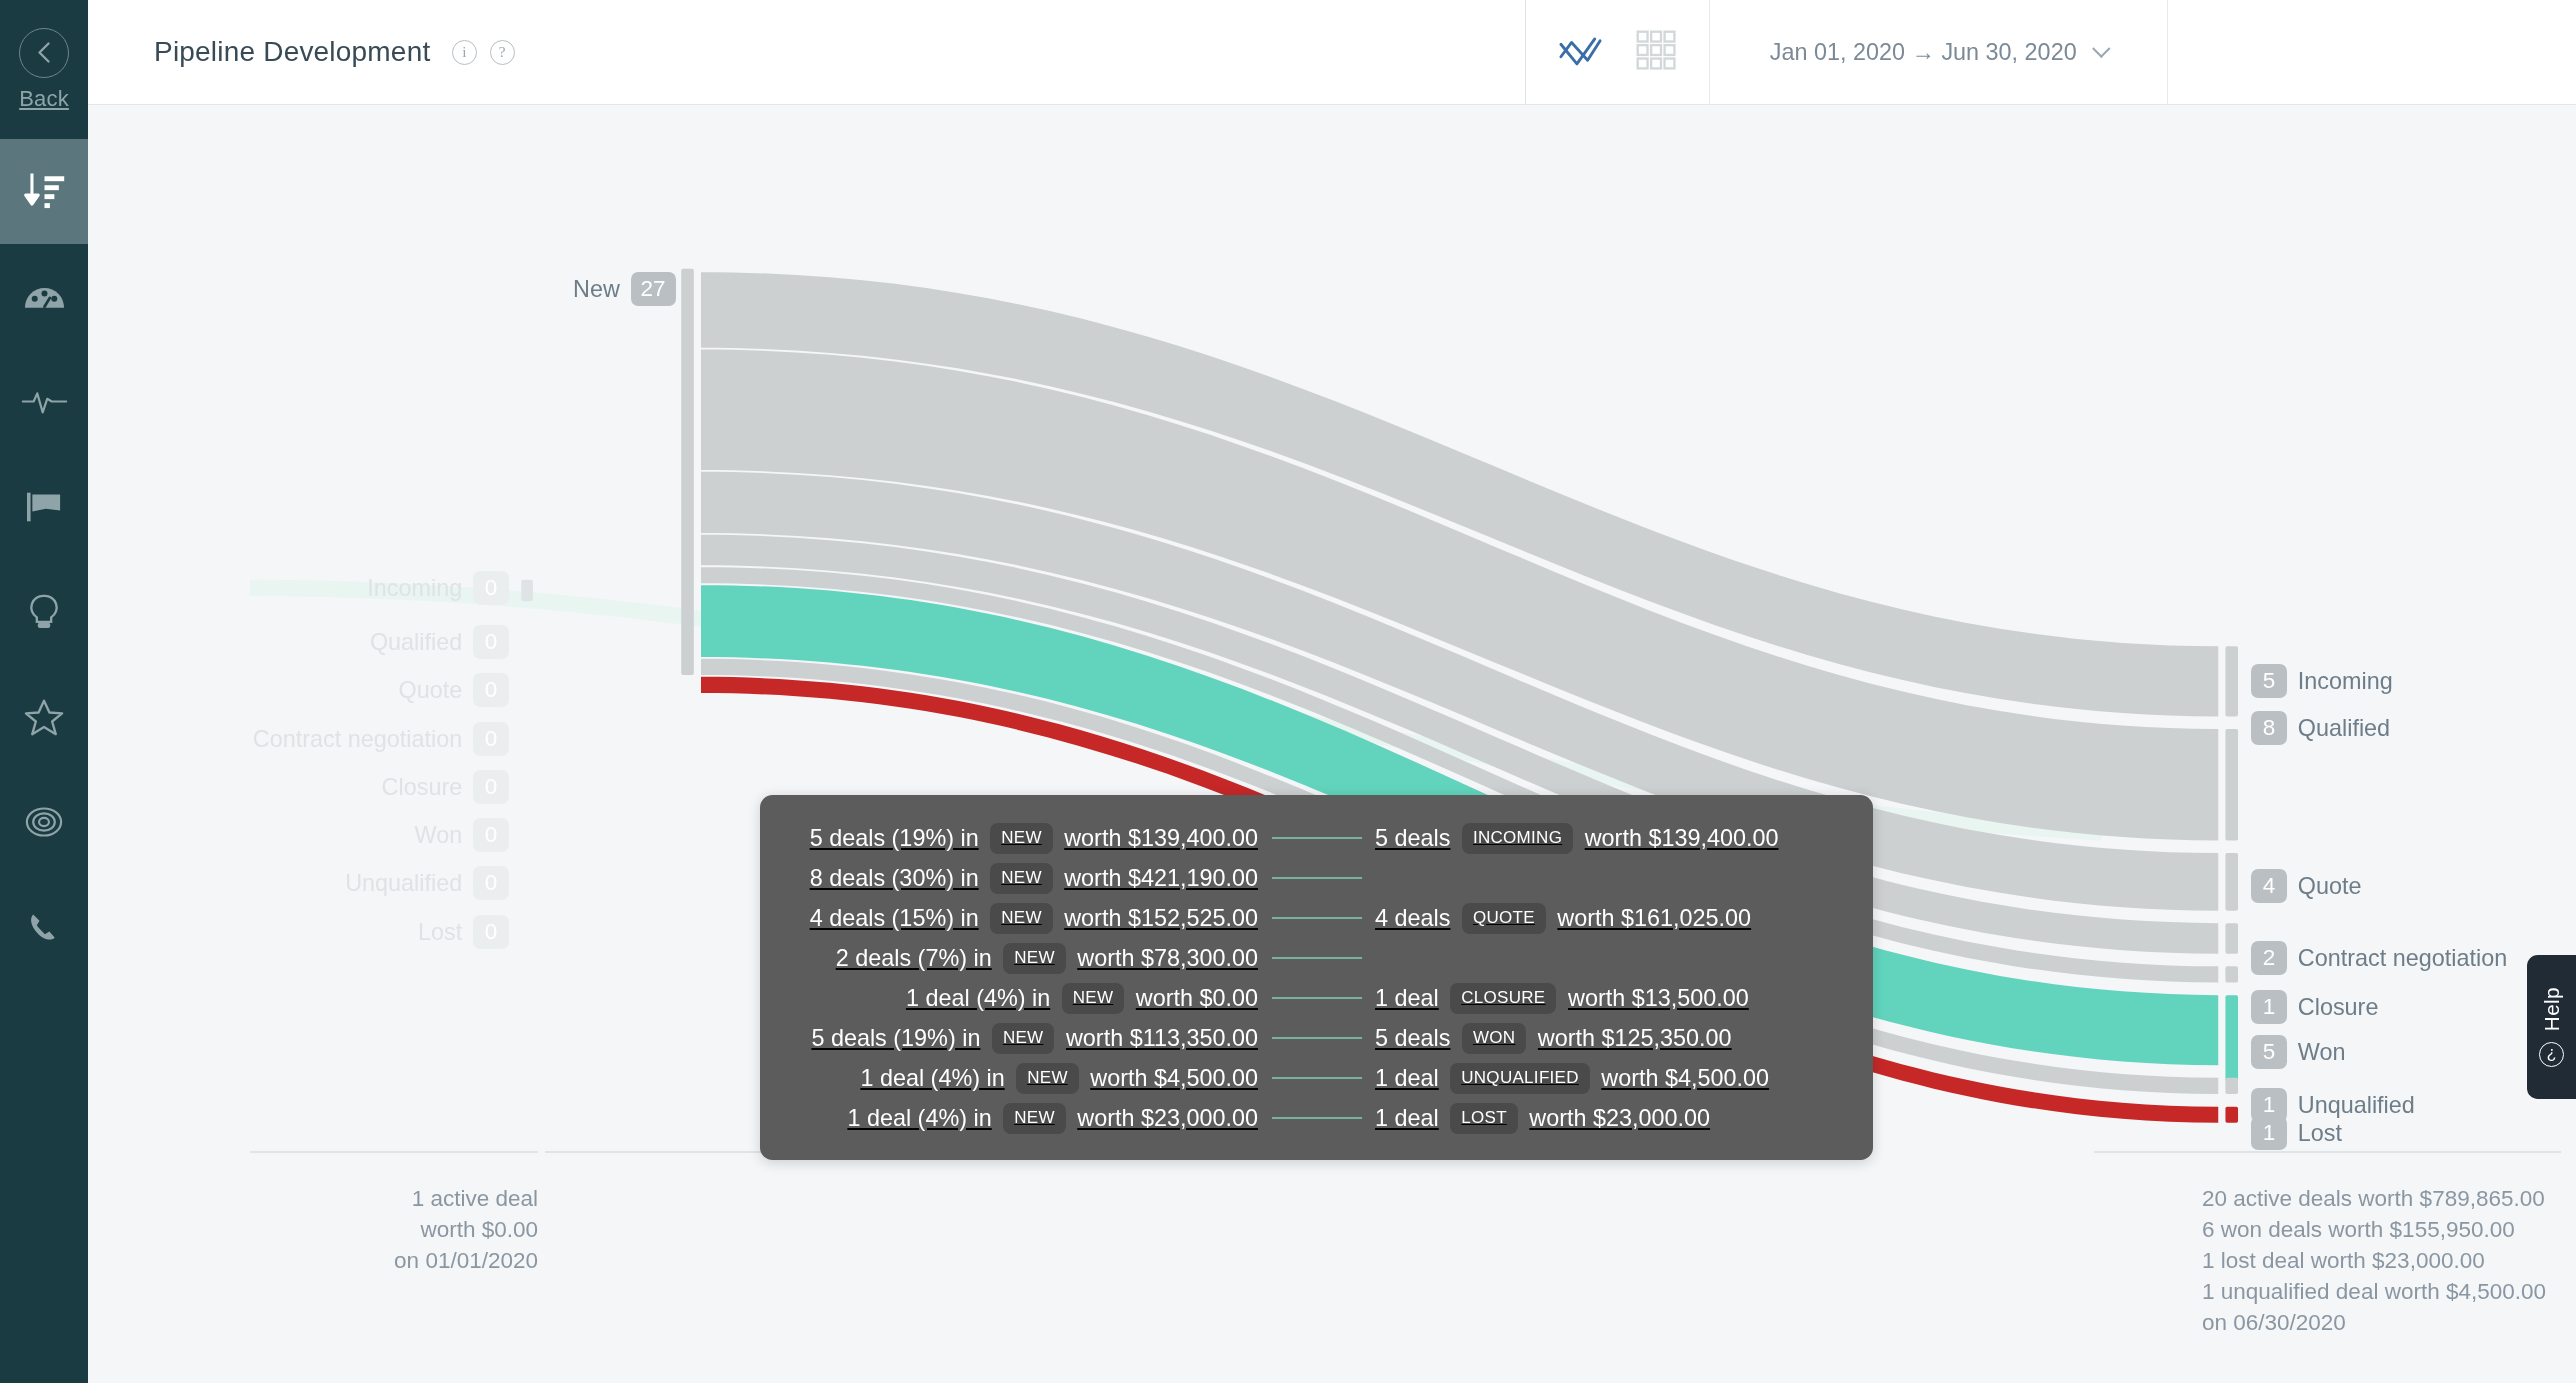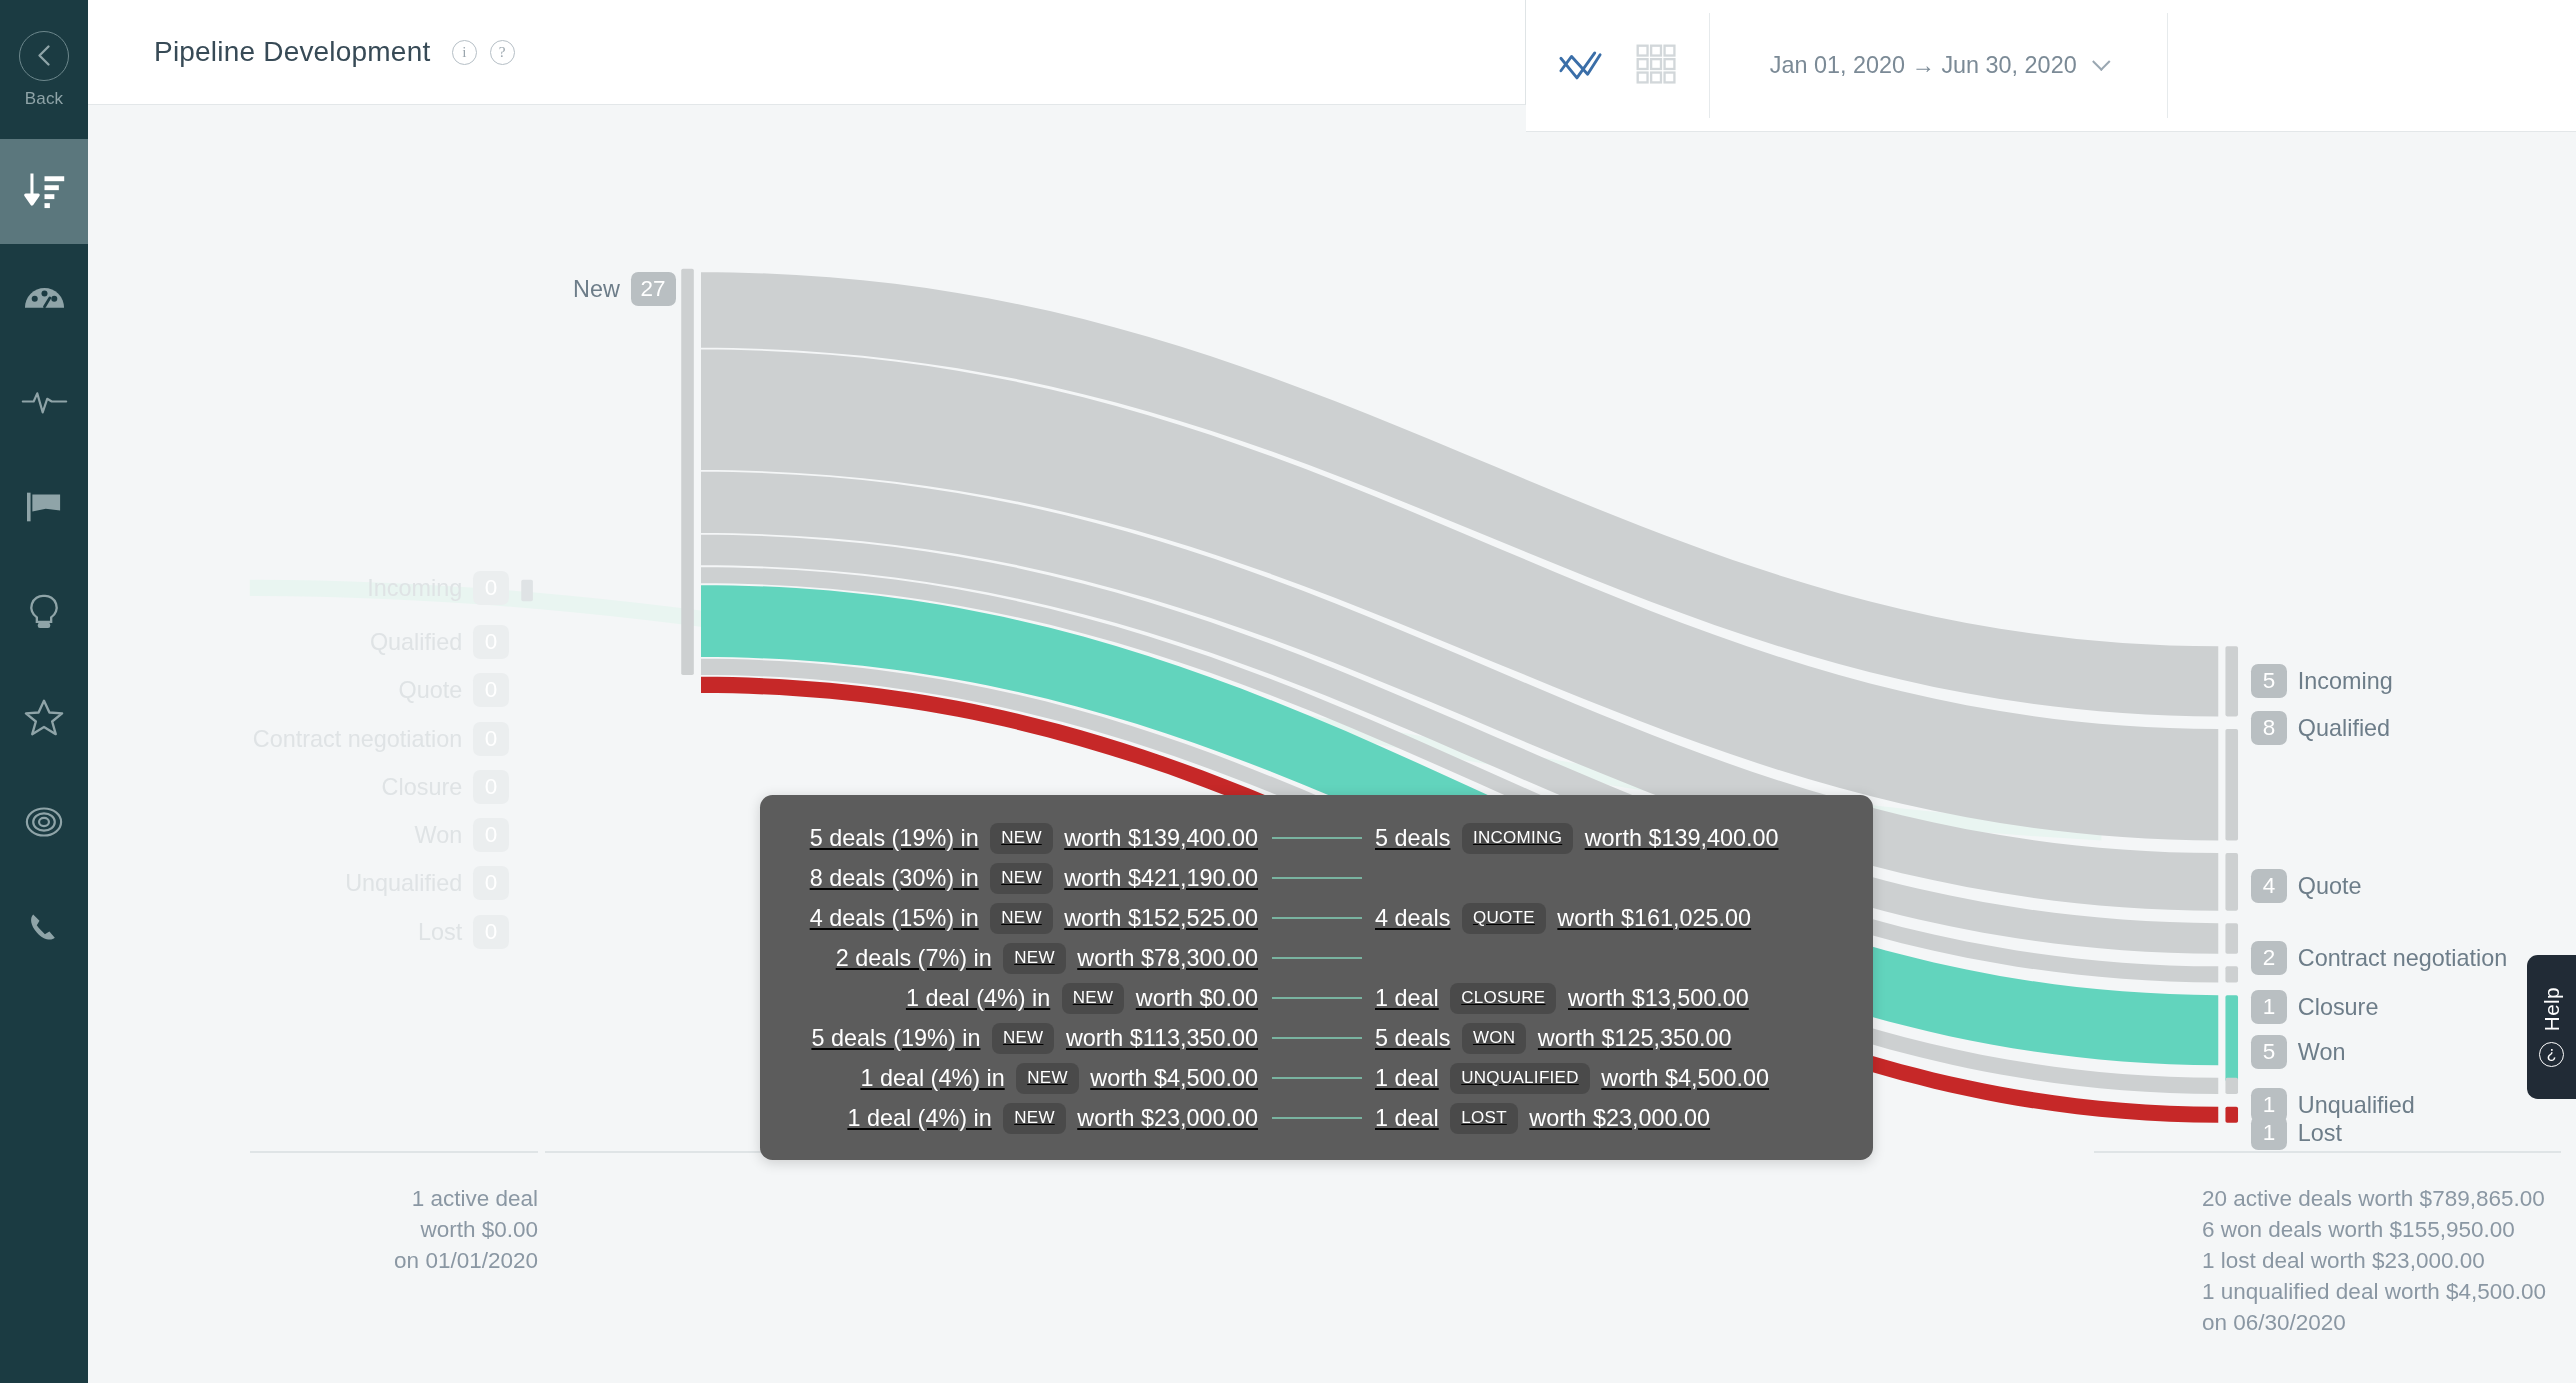--- a/index.html
+++ b/index.html
@@ -23,21 +23,21 @@
     display: flex; flex-direction: column;
     align-items: center; justify-content: center;
     cursor: pointer; gap: 8px;
   }
   .back-circle {
     width: 50px; height: 50px; border-radius: 50%;
     border: 1.8px solid #6c878c;
     display: flex; align-items: center; justify-content: center;
   }
   .back-label {
-    font-size: 17px; color: #8fa4a8; letter-spacing: 0.2px;
+    font-size: 22px; color: #8fa4a8; letter-spacing: 0.2px; text-decoration: underline;
   }
   .nav-item {
     width: 88px; height: 105px;
     display: flex; align-items: center; justify-content: center;
     cursor: pointer;
   }
   .nav-item.active { background: #5b777d; }
   .nav-item svg { display: block; }
 
   
@@ -56,21 +56,21 @@
   }
   .title-icons { display: flex; gap: 12.6px; margin-left: 21.6px; align-items: center; }
   .circ-icon {
     width: 25px; height: 25px; border-radius: 50%;
     border: 1.4px solid #b6bfc6; color: #9aa5ad;
     font-size: 15.3px; display: flex; align-items: center; justify-content: center;
     font-family: "Liberation Serif", serif; cursor: pointer;
   }
   .header-right {
     position: absolute; left: 1526px; top: 0;
-    width: 1050px; height: 132px;
+    width: 1050px; height: 105px;
     background: #ffffff;
     border-bottom: 0.9px solid #e3e7e9;
     display: flex; align-items: center;
   }
   .hr-seg {
     height: 105px; display: flex; align-items: center; justify-content: center;
     gap: 31px;
   }
   .seg-views { width: 184px; border-right: 0.9px solid #e6eaec; }
   .seg-date  { width: 458px; border-right: 0.9px solid #e6eaec; }

